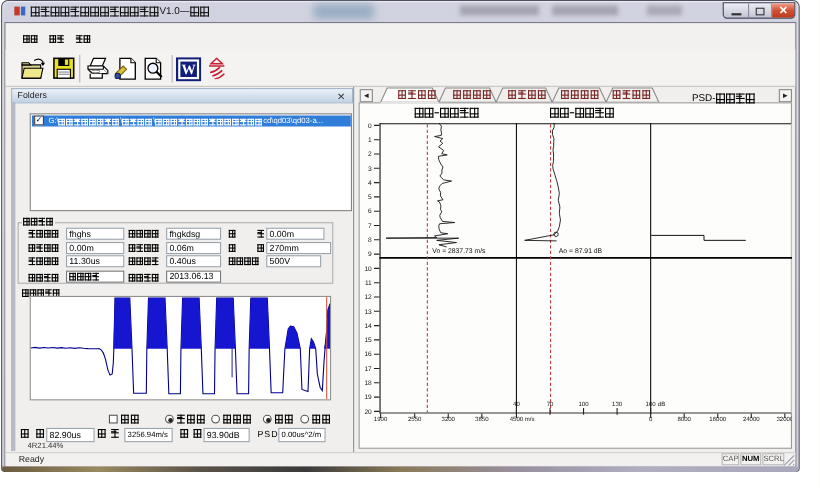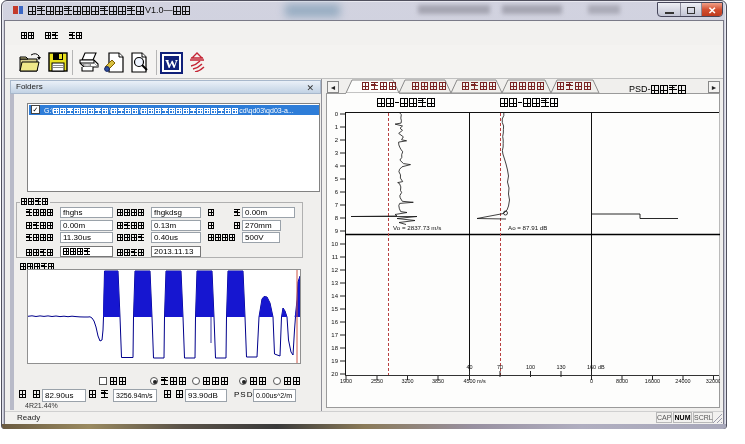--- a/index.html
+++ b/index.html
@@ -138,36 +138,36 @@
 <span class="fld" style="left:60px;top:207px;width:53px">fhghs</span>
 <span class="lbl c8" style="left:117px;top:208px"><i class="g"></i><i class="g"></i><i class="g"></i><i class="g"></i></span>
 <span class="fld" style="left:151px;top:207px;width:50px">fhgkdsg</span>
 <span class="lbl c8" style="left:208px;top:208px"><i class="g"></i></span>
 <span class="lbl c8" style="left:234px;top:208px"><i class="h"></i></span>
 <span class="fld" style="left:242px;top:207px;width:53px">0.00m</span>
 
 <span class="lbl c8" style="left:26px;top:221px"><i class="g"></i><i class="h"></i><i class="g"></i><i class="g"></i></span>
 <span class="fld" style="left:60px;top:220px;width:53px">0.00m</span>
 <span class="lbl c8" style="left:117px;top:221px"><i class="g"></i><i class="h"></i><i class="g"></i><i class="g"></i></span>
-<span class="fld" style="left:151px;top:220px;width:50px">0.13m</span>
+<span class="fld" style="left:151px;top:220px;width:50px">0.06m</span>
 <span class="lbl c8" style="left:208px;top:221px"><i class="g"></i></span>
 <span class="lbl c8" style="left:234px;top:221px"><i class="g"></i></span>
-<span class="fld" style="left:242px;top:220px;width:39px">270mm</span>
+<span class="fld" style="left:242px;top:220px;width:59px">270mm</span>
 
 <span class="lbl c8" style="left:26px;top:233px"><i class="h"></i><i class="g"></i><i class="g"></i><i class="g"></i></span>
 <span class="fld" style="left:60px;top:232px;width:53px">11.30us</span>
 <span class="lbl c8" style="left:117px;top:233px"><i class="g"></i><i class="g"></i><i class="g"></i><i class="h"></i></span>
 <span class="fld" style="left:151px;top:232px;width:50px">0.40us</span>
 <span class="lbl c8" style="left:208px;top:233px"><i class="g"></i><i class="g"></i><i class="g"></i><i class="g"></i></span>
-<span class="fld" style="left:242px;top:232px;width:38px">500V</span>
+<span class="fld" style="left:242px;top:232px;width:50px">500V</span>
 
 <span class="lbl c8" style="left:26px;top:248px"><i class="g"></i><i class="g"></i><i class="h"></i><i class="g"></i></span>
 <span class="fld c8" style="left:60px;top:246px;width:53px;border-color:#777"><i class="g"></i><i class="g"></i><i class="g"></i><i class="h"></i></span>
 <span class="lbl c8" style="left:117px;top:248px"><i class="g"></i><i class="g"></i><i class="h"></i><i class="g"></i></span>
-<span class="fld" style="left:151px;top:246px;width:50px;border-color:#777">2013.11.13</span>
+<span class="fld" style="left:151px;top:246px;width:50px;border-color:#777">2013.06.13</span>
 
 <span class="c8" style="left:20px;top:262px;color:#000"><i class="g"></i><i class="g"></i><i class="g"></i><i class="h"></i><i class="g"></i></span>
 
 <div id="wavebox" style="left:27px;top:269px;width:274px;height:95px;background:#fff;border:1px solid #909090"></div>
 <svg id="wavesvg" style="left:28px;top:270px" width="272" height="93" viewBox="0 0 272 93">
  <path d="M0,46.3 L4,45.8 L8,46.5 L12,45.9 L16,46.4 L20,45.9 L24,46.5 L28,46 L32,46.6 L36,46.2 L40,46.7 L44,46.2 L48,46.6 L52,46.9 L56,47 L60,47 L62,46.8 L64,48 L66,51 L68,57 L70,66 L72,71 L74,70 L75,60 L75.5,47 L76.5,1 L90,1 L92,47 L93.5,87.5 L105,87.5 L105.5,47 L107,1 L122,1 L124,47 L125.5,88 L136,88 L136.5,47 L138,1 L153,1 L155,47 L156.5,88 L167,88 L167.5,47 L169,1 L184,1 L186,47 L187.5,88 L198,88 L198.5,47 L200,1 L215,1 L217,47 L218.5,87 L229,87 L231,47 L234,29 L236,26.5 L239,27 L242,33 L245,47 L246.5,84 L252,86 L253.5,47 L255,38 L257,41 L259,47 L260.5,70 L263,82 L265,85 L266.5,60 L268,40 L269,30 L270,12 L272,6" fill="none" stroke="#00008b" stroke-width="1"></path>
  <polygon points="75,47 76.5,1 90,1 92,47" fill="#1616d0"></polygon>
  <polygon points="105.5,47 107,1 122,1 124,47" fill="#1616d0"></polygon>
  <polygon points="136.5,47 138,1 153,1 155,47" fill="#1616d0"></polygon>
  <polygon points="167.5,47 169,1 184,1 186,47" fill="#1616d0"></polygon>

